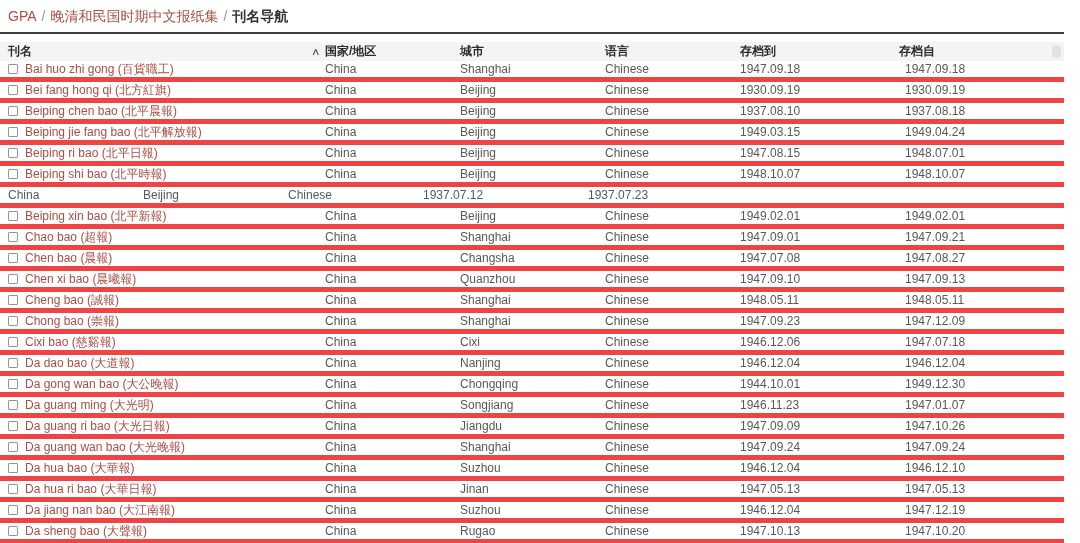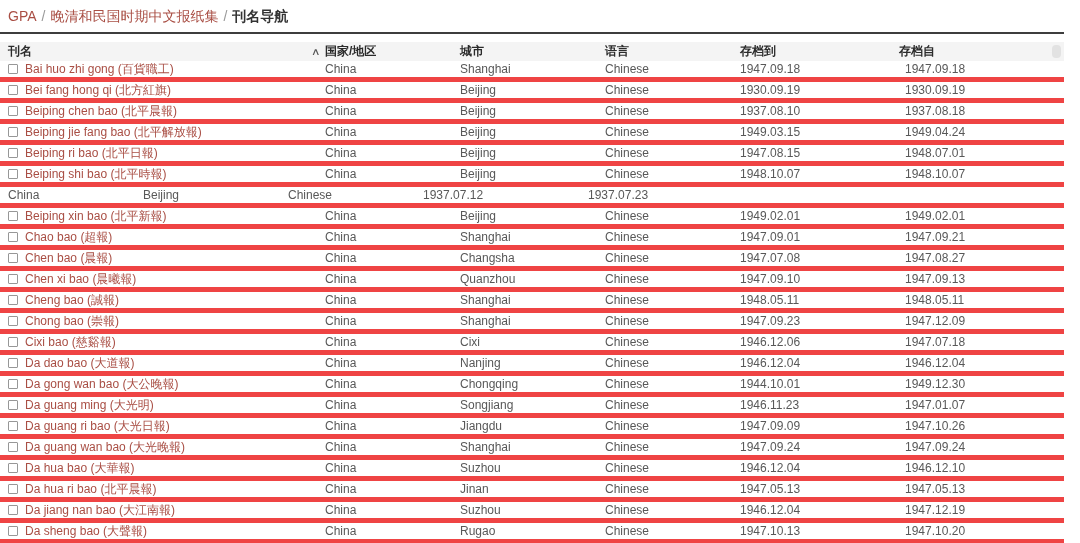--- a/index.html
+++ b/index.html
@@ -335,21 +335,21 @@
     <div class="td col-country">China</div>
     <div class="td col-city">Suzhou</div>
     <div class="td col-lang">Chinese</div>
     <div class="td col-from">1946.12.04</div>
     <div class="td col-to">1946.12.10</div>
   </div>
 
   <div class="tr">
     <div class="td col-title">
       <input type="checkbox" class="cb" style="">
-      <a class="title-link" href="#">Da hua ri bao (北平晨報)</a>
+      <a class="title-link" href="#">Da hua ri bao (大華日報)</a>
     </div>
     <div class="td col-country">China</div>
     <div class="td col-city">Jinan</div>
     <div class="td col-lang">Chinese</div>
     <div class="td col-from">1947.05.13</div>
     <div class="td col-to">1947.05.13</div>
   </div>
 
   <div class="tr">
     <div class="td col-title">

